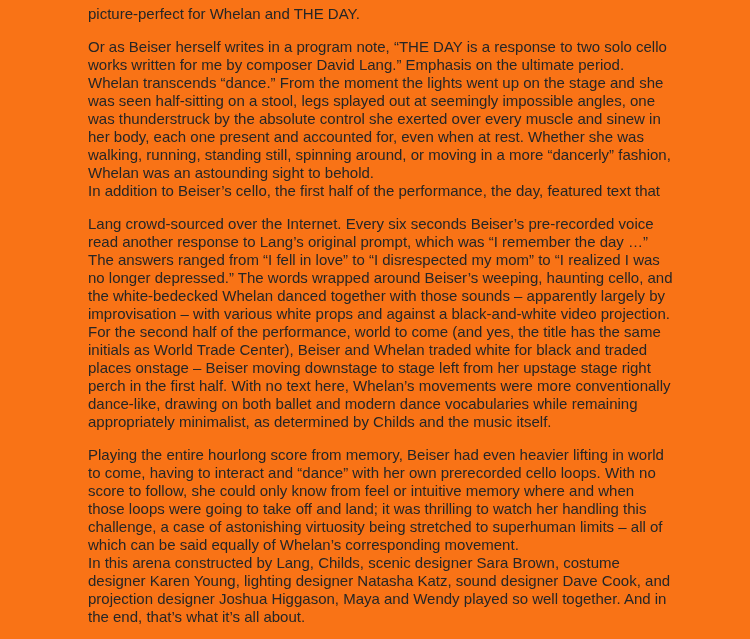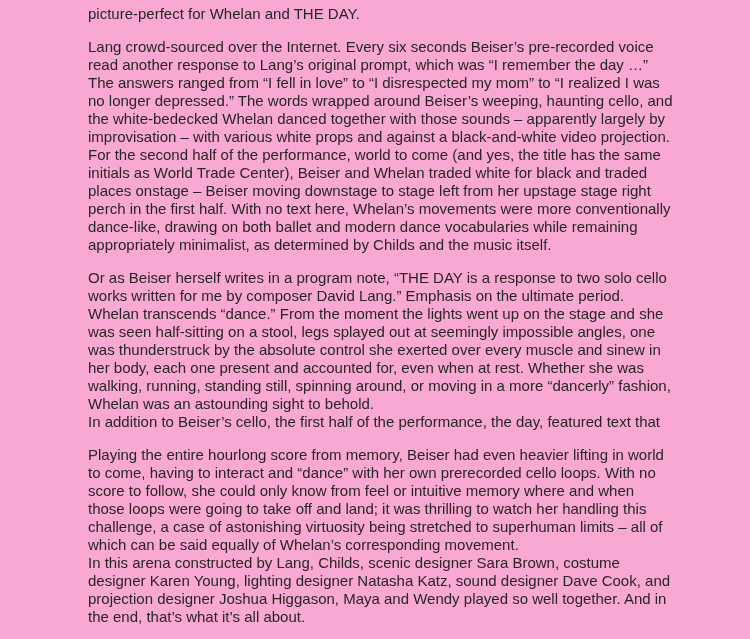--- a/index.html
+++ b/index.html
@@ -5,62 +5,62 @@
   html, body {
     margin: 0;
     padding: 0;
     background: #ffffff;
   }
   .page {
     position: relative;
     width: 750px;
     height: 639px;
     box-sizing: border-box;
-    background: #f9a8d4;
+    background: #f97316;
     padding: 5px 86px 0 88px;
     overflow: hidden;
     font-family: "Liberation Sans", "DejaVu Sans", sans-serif;
     font-size: 15px;
     line-height: 18px;
     color: #262626;
   }
   .para {
     margin: 0 0 15px 0;
     white-space: pre;          
     letter-spacing: 0;
     font-kerning: normal;
   }
 </style>
 </head>
 <body>
 
 <div class="page">
   <div>
     <p class="para">picture-perfect for Whelan and THE DAY.</p>
+    <p class="para">Or as Beiser herself writes in a program note, “THE DAY is a response to two solo cello
+works written for me by composer David Lang.” Emphasis on the ultimate period.
+Whelan transcends “dance.” From the moment the lights went up on the stage and she
+was seen half-sitting on a stool, legs splayed out at seemingly impossible angles, one
+was thunderstruck by the absolute control she exerted over every muscle and sinew in
+her body, each one present and accounted for, even when at rest. Whether she was
+walking, running, standing still, spinning around, or moving in a more “dancerly” fashion,
+Whelan was an astounding sight to behold.
+In addition to Beiser’s cello, the first half of the performance, the day, featured text that</p>
     <p class="para">Lang crowd-sourced over the Internet. Every six seconds Beiser’s pre-recorded voice
 read another response to Lang’s original prompt, which was “I remember the day …”
 The answers ranged from “I fell in love” to “I disrespected my mom” to “I realized I was
 no longer depressed.” The words wrapped around Beiser’s weeping, haunting cello, and
 the white-bedecked Whelan danced together with those sounds – apparently largely by
 improvisation – with various white props and against a black-and-white video projection.
 For the second half of the performance, world to come (and yes, the title has the same
 initials as World Trade Center), Beiser and Whelan traded white for black and traded
 places onstage – Beiser moving downstage to stage left from her upstage stage right
 perch in the first half. With no text here, Whelan’s movements were more conventionally
 dance-like, drawing on both ballet and modern dance vocabularies while remaining
 appropriately minimalist, as determined by Childs and the music itself.</p>
-    <p class="para">Or as Beiser herself writes in a program note, “THE DAY is a response to two solo cello
-works written for me by composer David Lang.” Emphasis on the ultimate period.
-Whelan transcends “dance.” From the moment the lights went up on the stage and she
-was seen half-sitting on a stool, legs splayed out at seemingly impossible angles, one
-was thunderstruck by the absolute control she exerted over every muscle and sinew in
-her body, each one present and accounted for, even when at rest. Whether she was
-walking, running, standing still, spinning around, or moving in a more “dancerly” fashion,
-Whelan was an astounding sight to behold.
-In addition to Beiser’s cello, the first half of the performance, the day, featured text that</p>
     <p class="para">Playing the entire hourlong score from memory, Beiser had even heavier lifting in world
 to come, having to interact and “dance” with her own prerecorded cello loops. With no
 score to follow, she could only know from feel or intuitive memory where and when
 those loops were going to take off and land; it was thrilling to watch her handling this
 challenge, a case of astonishing virtuosity being stretched to superhuman limits – all of
 which can be said equally of Whelan’s corresponding movement.
 In this arena constructed by Lang, Childs, scenic designer Sara Brown, costume
 designer Karen Young, lighting designer Natasha Katz, sound designer Dave Cook, and
 projection designer Joshua Higgason, Maya and Wendy played so well together. And in
 the end, that’s what it’s all about.</p>

